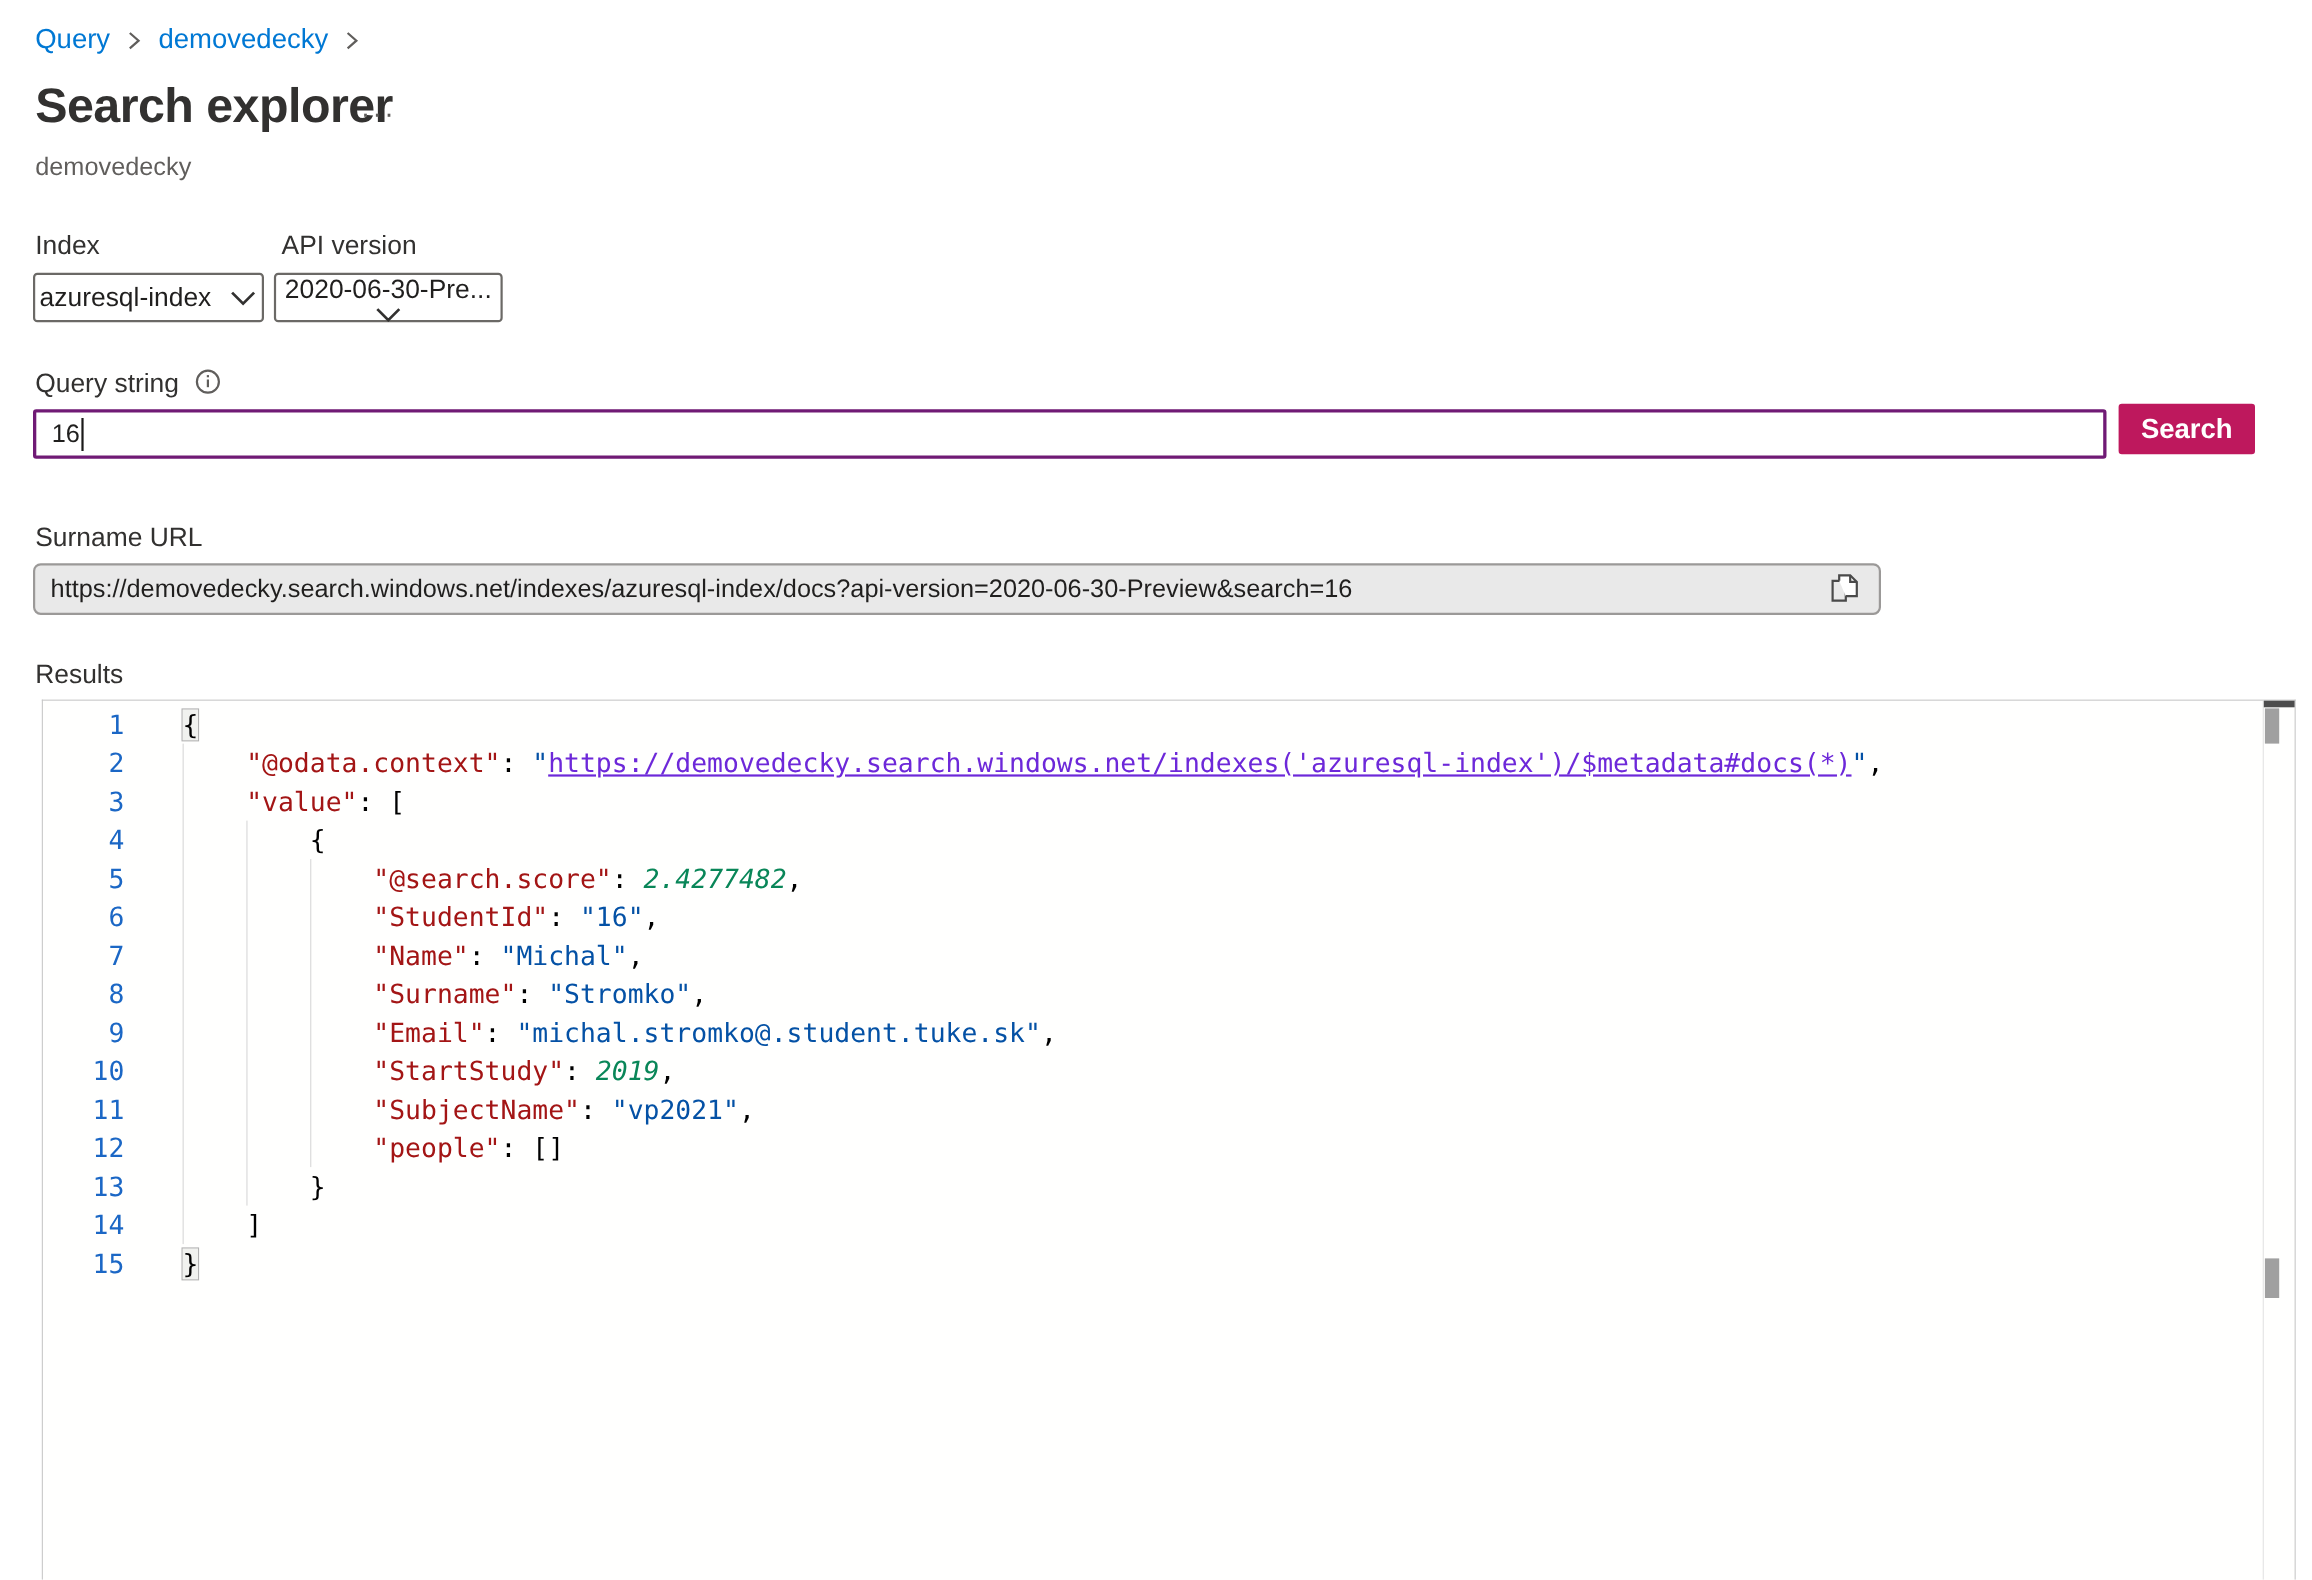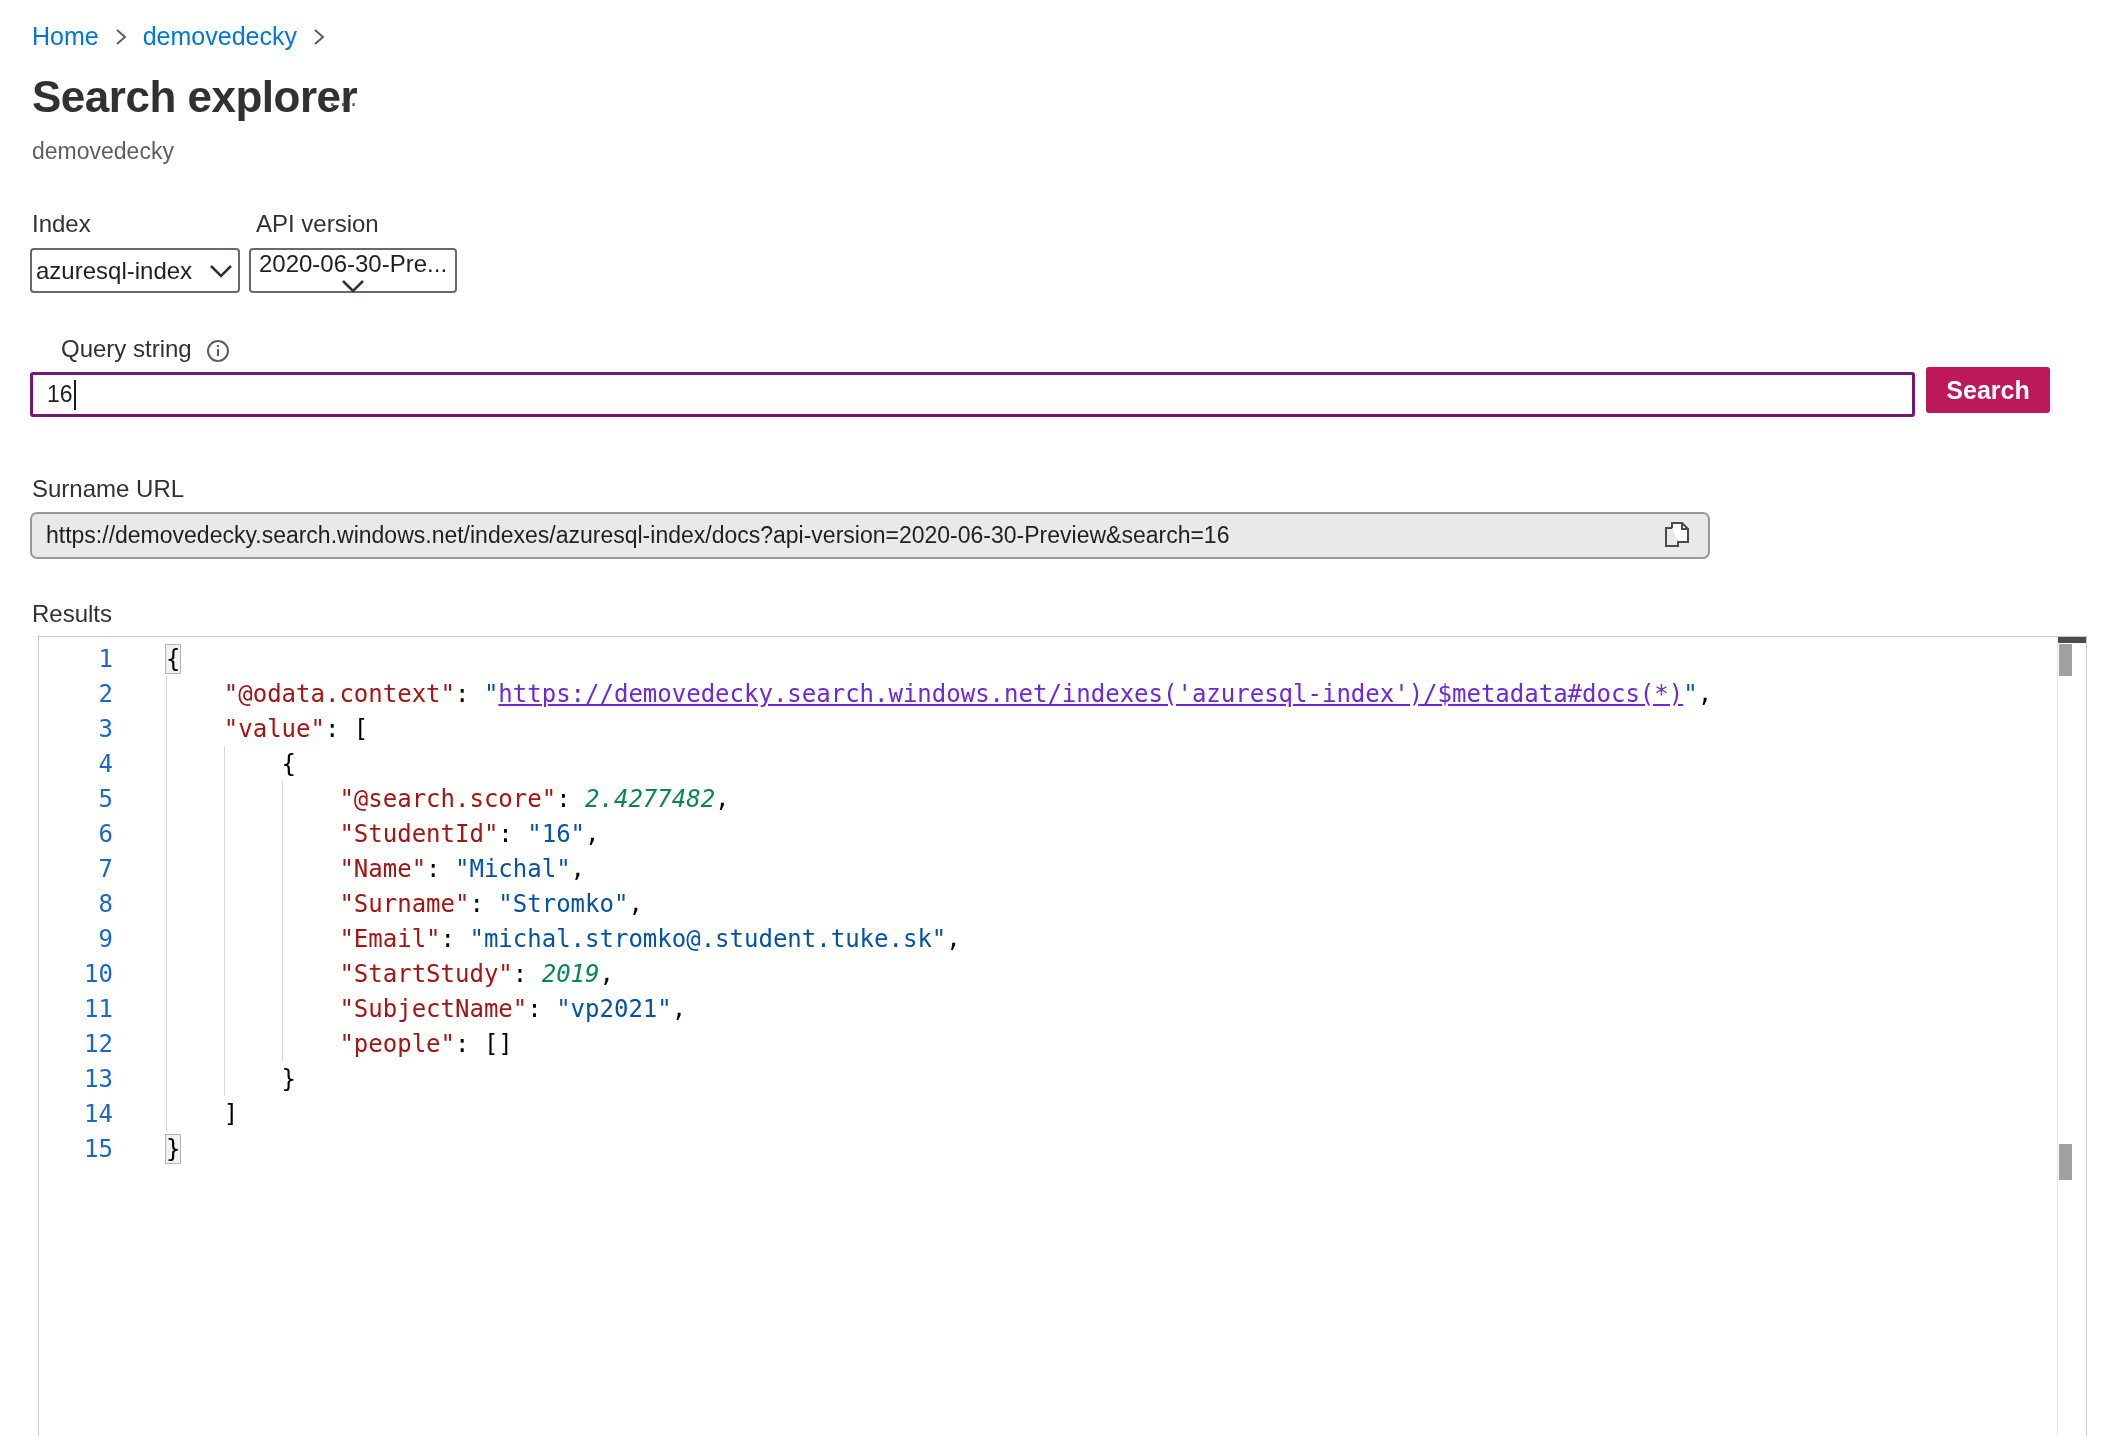--- a/index.html
+++ b/index.html
@@ -65,21 +65,21 @@
   .sb-thumb { position:absolute; right:14px; width:13px; background:#a0a0a0; cursor:pointer; }
   .sb-thumb.t1 { top:7px; height:32px; }
   .sb-thumb.t2 { top:507px; height:36px; }
 
   svg { display:block; }
 </style>
 </head>
 <body>
 
 <nav class="abs breadcrumb">
-  <span class="crumb-link">Home</span>
+  <span class="crumb-link">Query</span>
   <span class="crumb-chev">
     <svg width="16" height="24" viewBox="0 0 16 24">
         <polyline points="4,5 12,12 4,19" fill="none" stroke="#605e5c" stroke-width="2"></polyline>
       </svg>
   </span>
   <span class="crumb-link">demovedecky</span>
   <span class="crumb-chev">
     <svg width="16" height="24" viewBox="0 0 16 24">
         <polyline points="4,5 12,12 4,19" fill="none" stroke="#605e5c" stroke-width="2"></polyline>
       </svg>
@@ -103,21 +103,21 @@
 </div>
 <div class="abs dropdown" style="left:249px; top:248px; width:208px;flex-direction:column;">
   <span>2020-06-30-Pre...</span>
   <span>
     <svg width="26" height="16" viewBox="0 0 26 16">
         <polyline points="3,3 13,13 23,3" fill="none" stroke="#323130" stroke-width="2.5"></polyline>
       </svg>
   </span>
 </div>
 
-<div class="abs" style="left:32px; top:335px; display:flex; align-items:flex-end; gap:14px;margin-left:29px;">
+<div class="abs" style="left:32px; top:335px; display:flex; align-items:flex-start; gap:14px;">
   <span class="lbl">Query string</span>
   <span>
     <svg width="24" height="24" viewBox="0 0 24 24">
       <circle cx="12" cy="12" r="10" fill="none" stroke="#605e5c" stroke-width="2"></circle>
       <rect x="11" y="10" width="2" height="7" fill="#605e5c"></rect>
       <rect x="11" y="6" width="2" height="2" fill="#605e5c"></rect>
     </svg>
   </span>
 </div>
 

